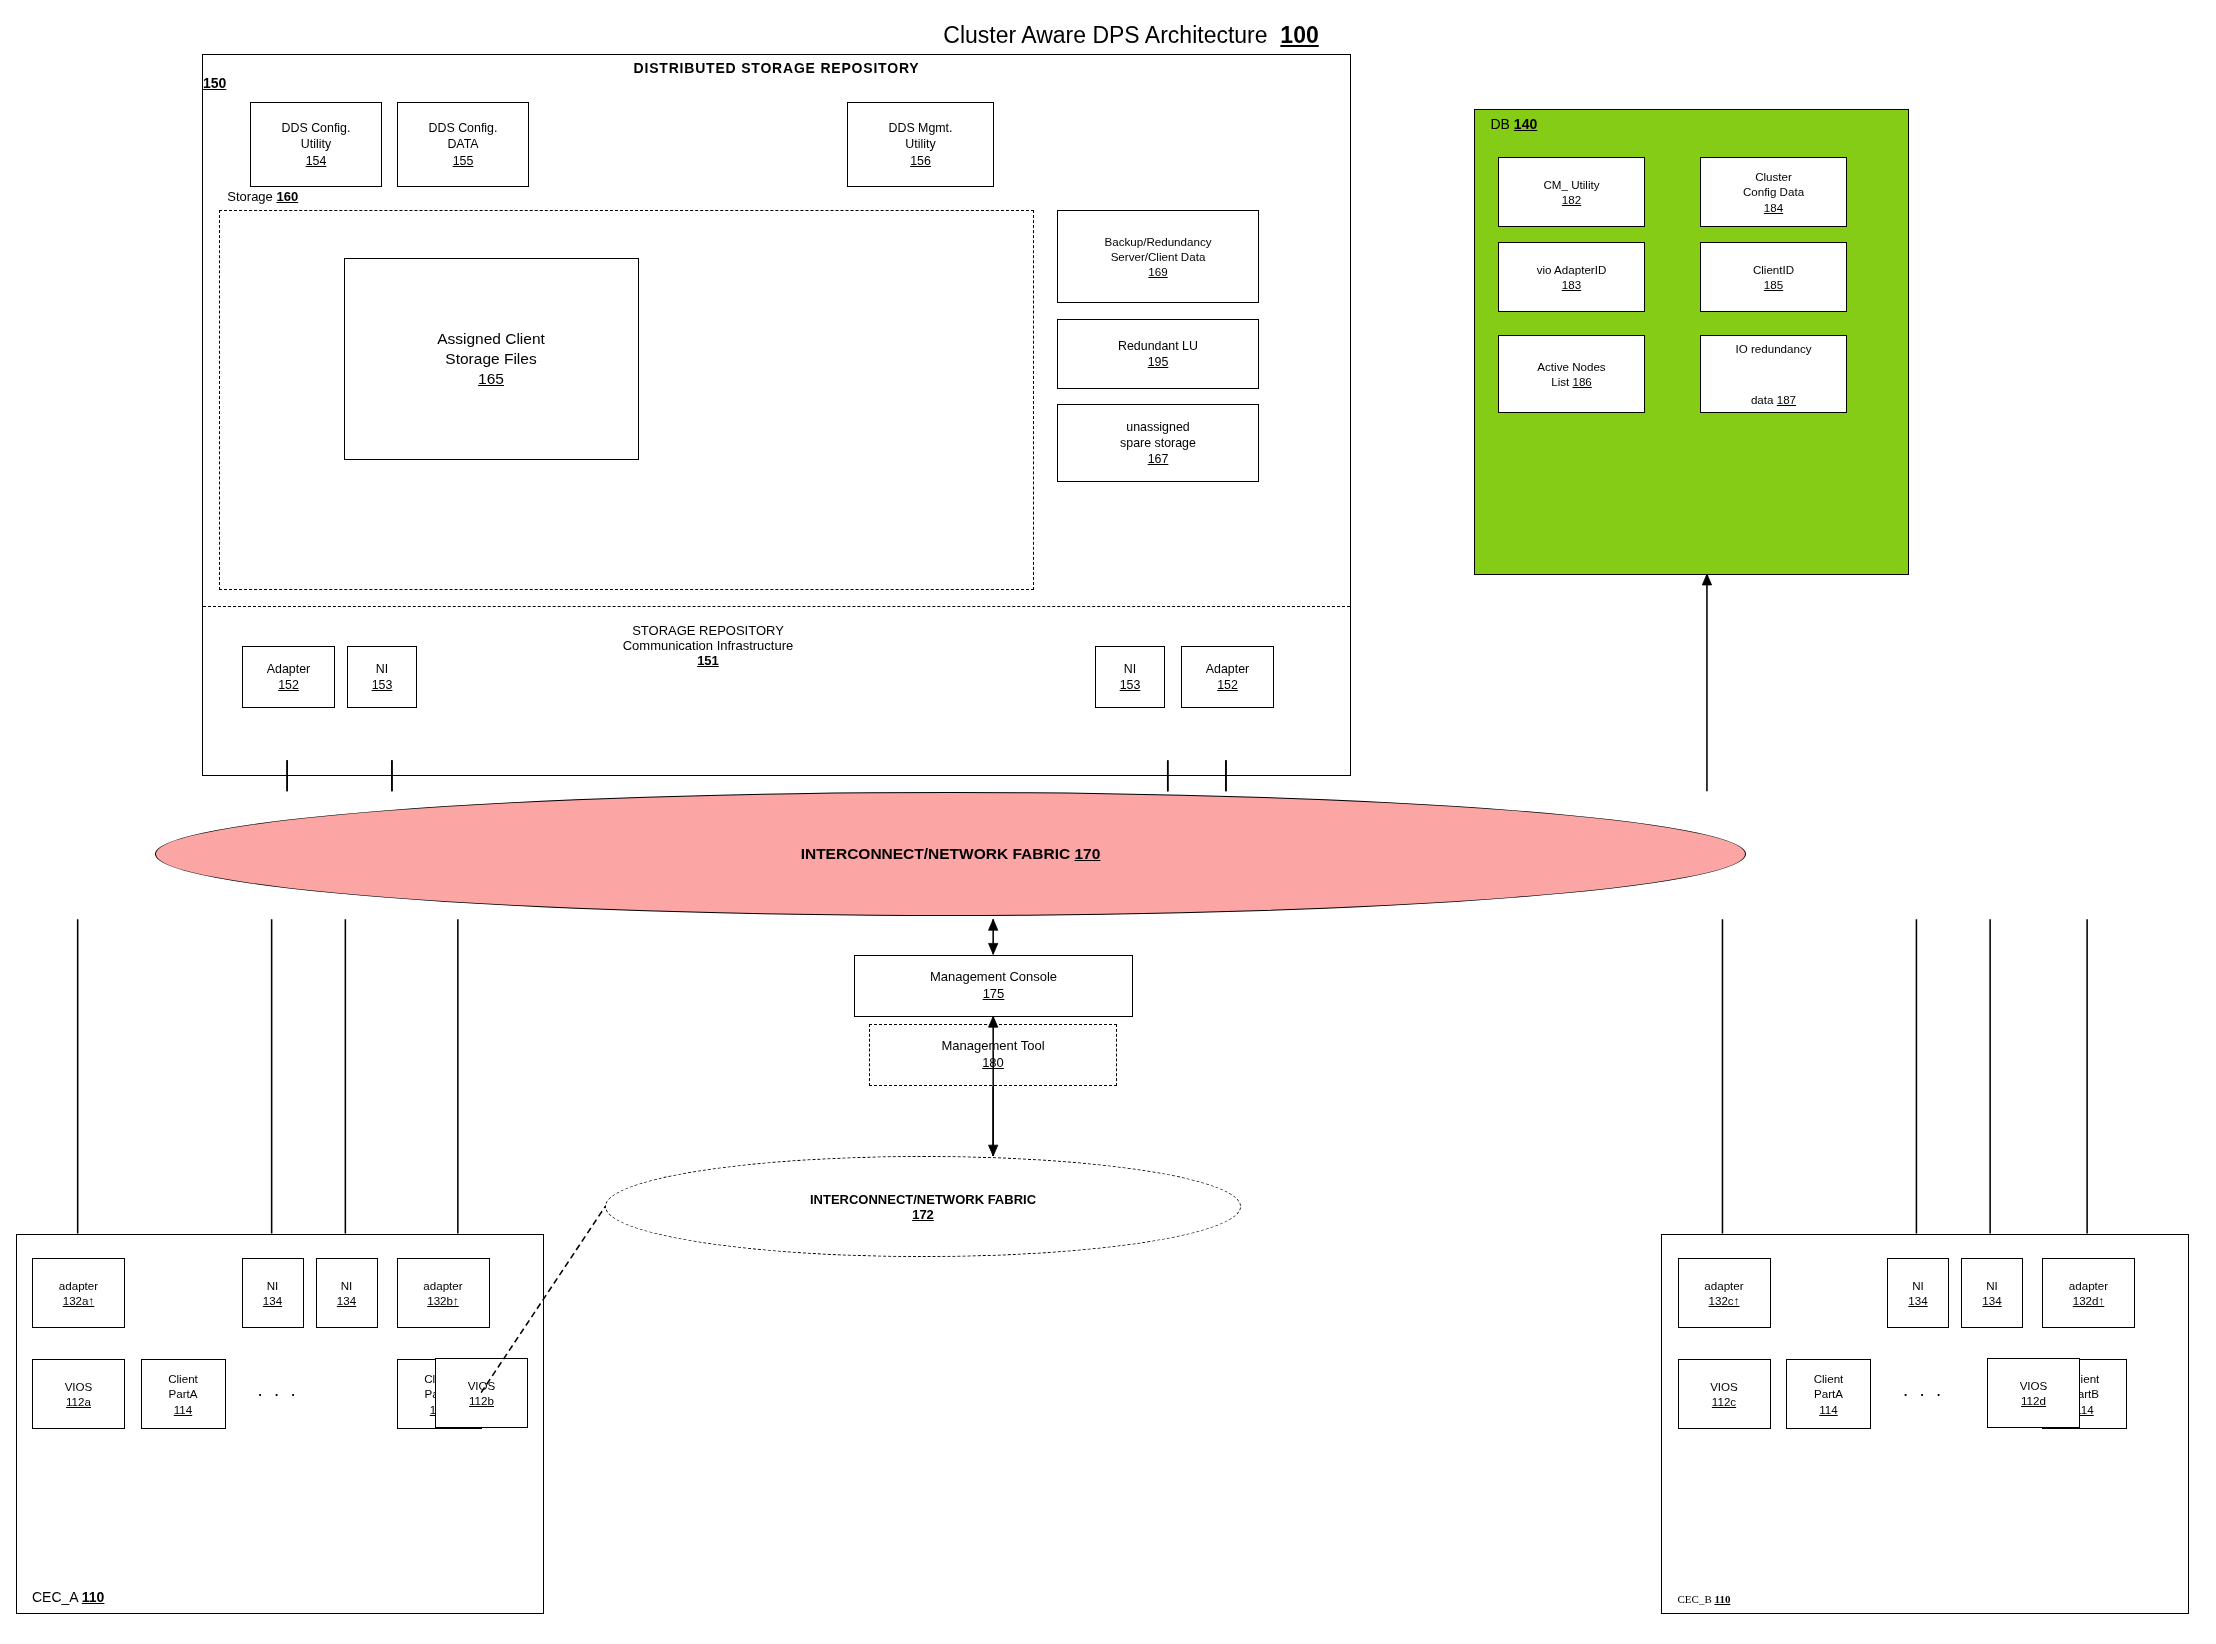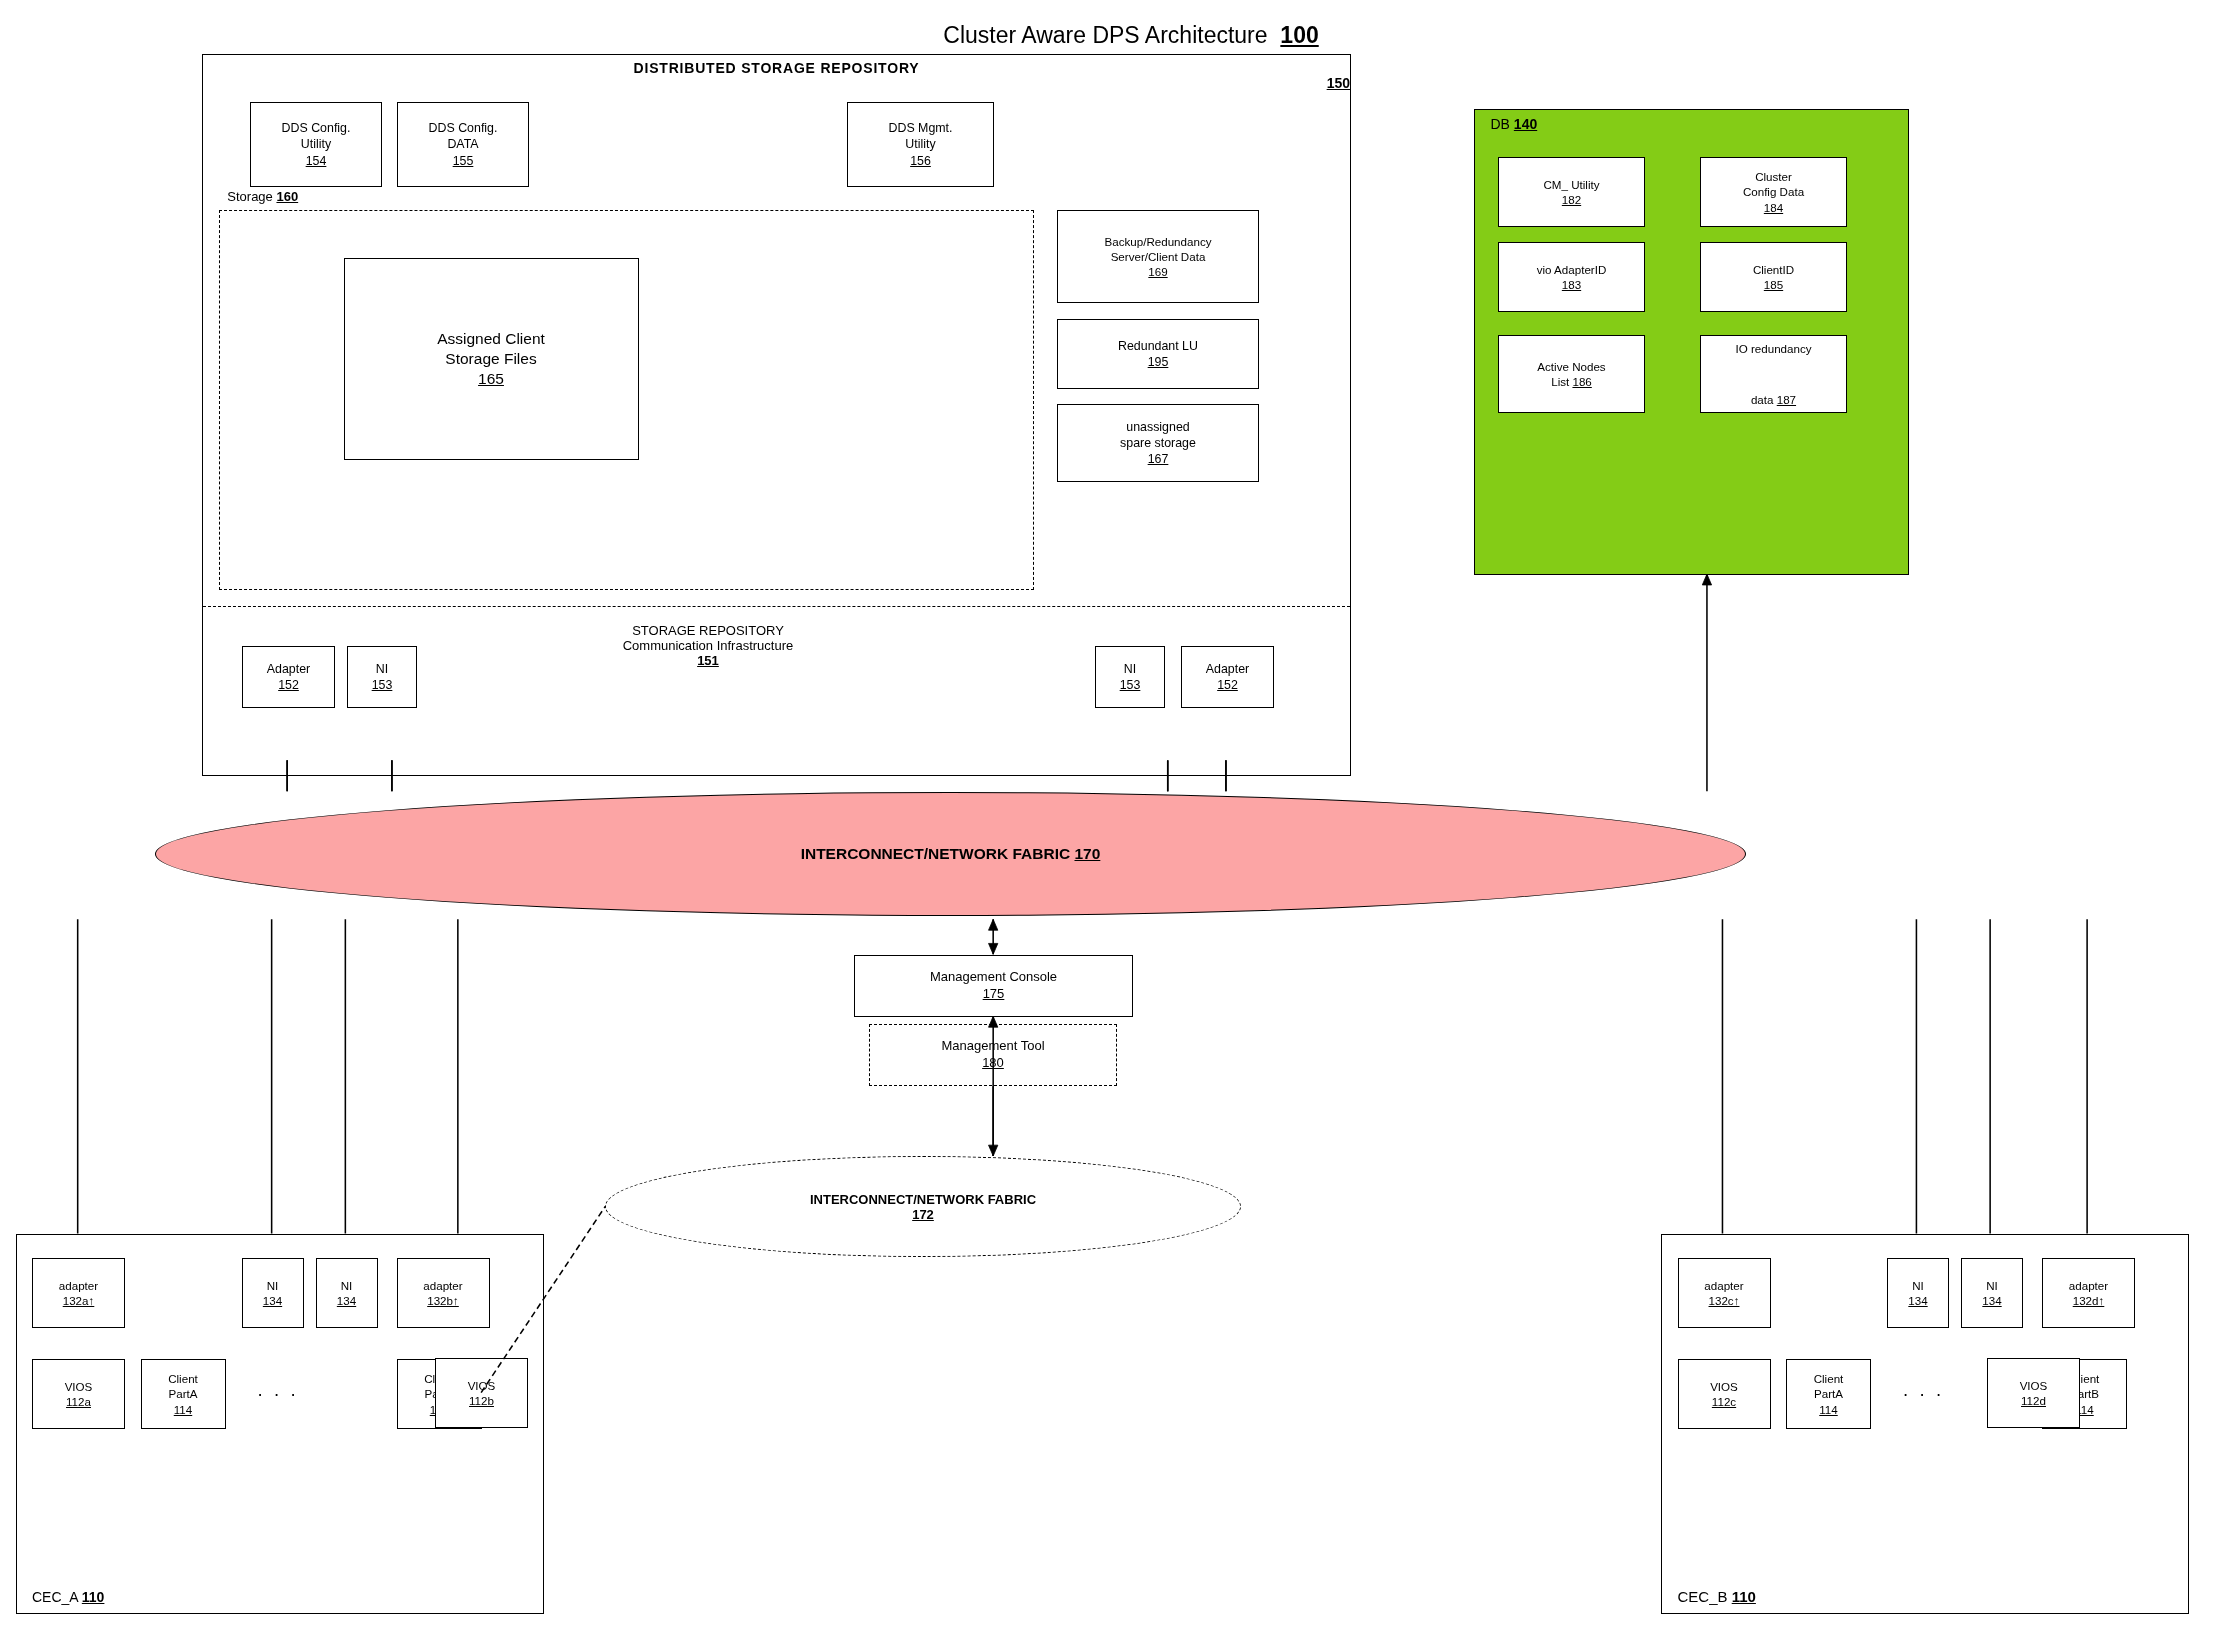--- a/index.html
+++ b/index.html
@@ -78,21 +78,21 @@
   <div class="title" style="position:absolute; top:7.8px; left:0; width:100%; text-align:center; font-size:23px;padding-left:46px;">
     <span>Cluster Aware DPS Architecture</span>
     &nbsp;<span class="num">100</span>
   </div>
 
   <div style="position:absolute; top:54px; left:202px; width:1149px; height:722px; border:1.6px solid #000; background:#fff;">
 
     <div style="position:absolute; top:4.7px; left:0; width:100%; text-align:center; font-size:14px; letter-spacing:0.8px; font-weight:bold;">
       DISTRIBUTED STORAGE REPOSITORY
     </div>
-    <div style="position:absolute; top:20px; left:0; width:100%; text-align:right; font-size:14px; font-weight:bold; text-decoration:underline;">
+    <div style="position:absolute; top:20px; left:0; width:100%; text-align:left; font-size:14px; font-weight:bold; text-decoration:underline;">
       150
     </div>
 
     <div class="box" style="top:47px; left:47px; width:132px; height:85px; font-size:12.4px;">
       <span>DDS Config.</span>
       <span>Utility</span>
       <span class="ref">154</span>
     </div>
 
     <div class="box" style="top:47px; left:194px; width:132px; height:85px; font-size:12.4px;">
@@ -270,21 +270,21 @@
 
     <div style="position:absolute; top:144px; left:241px; font-size:18.6px; letter-spacing:3.1px;">. . .</div>
   </div>
 
   <div class="box" style="top:1358px; left:435px; width:93px; height:70px; font-size:11.6px; border:1.6px solid #000; background:#fff; position:absolute; text-align:center; display:flex; flex-direction:column; align-items:center; justify-content:center;">
     <span>VIOS</span>
     <span class="ref">112b</span>
   </div>
 
   <div style="position:absolute; top:1234px; left:1661px; width:528px; height:380px; border:1.6px solid #000; background:#fff;">
-    <div style="position:absolute; bottom:7.8px; left:15.5px; font-size:15px;">
+    <div style="position:absolute; bottom:7.8px; left:15.5px; font-size:11px;font-family:Liberation Serif, serif;">
       CEC_B <span style="text-decoration:underline; font-weight:bold;">110</span>
     </div>
 
     <div class="box" style="top:23px; left:15.5px; width:93px; height:70px; font-size:11.6px;">
       <span>adapter</span>
       <span class="ref">132c↑</span>
     </div>
 
     <div class="box" style="top:124px; left:15.5px; width:93px; height:70px; font-size:11.6px;">
       <span>VIOS</span>

